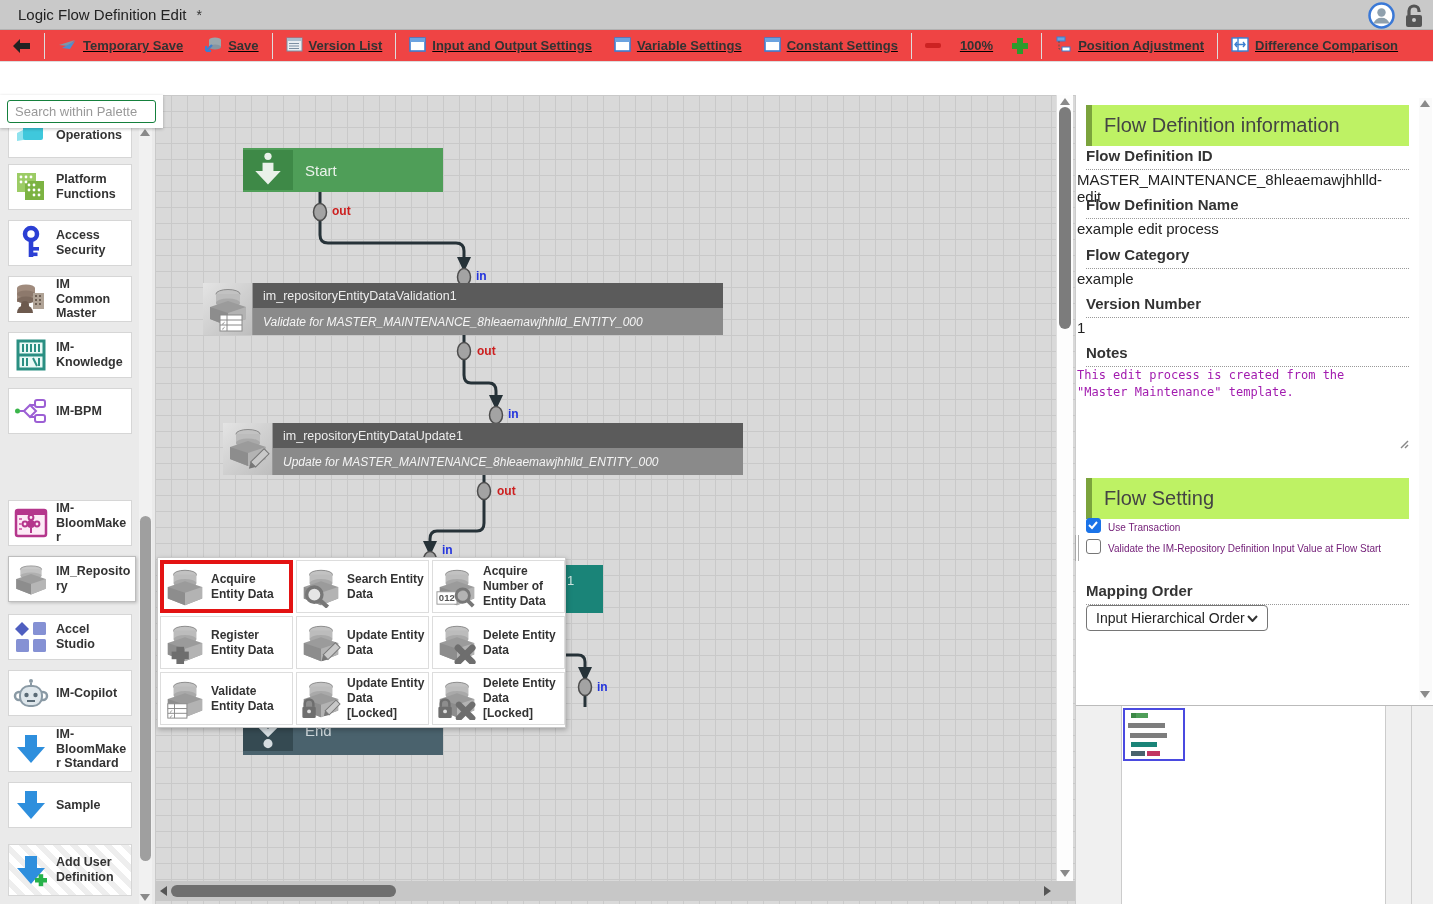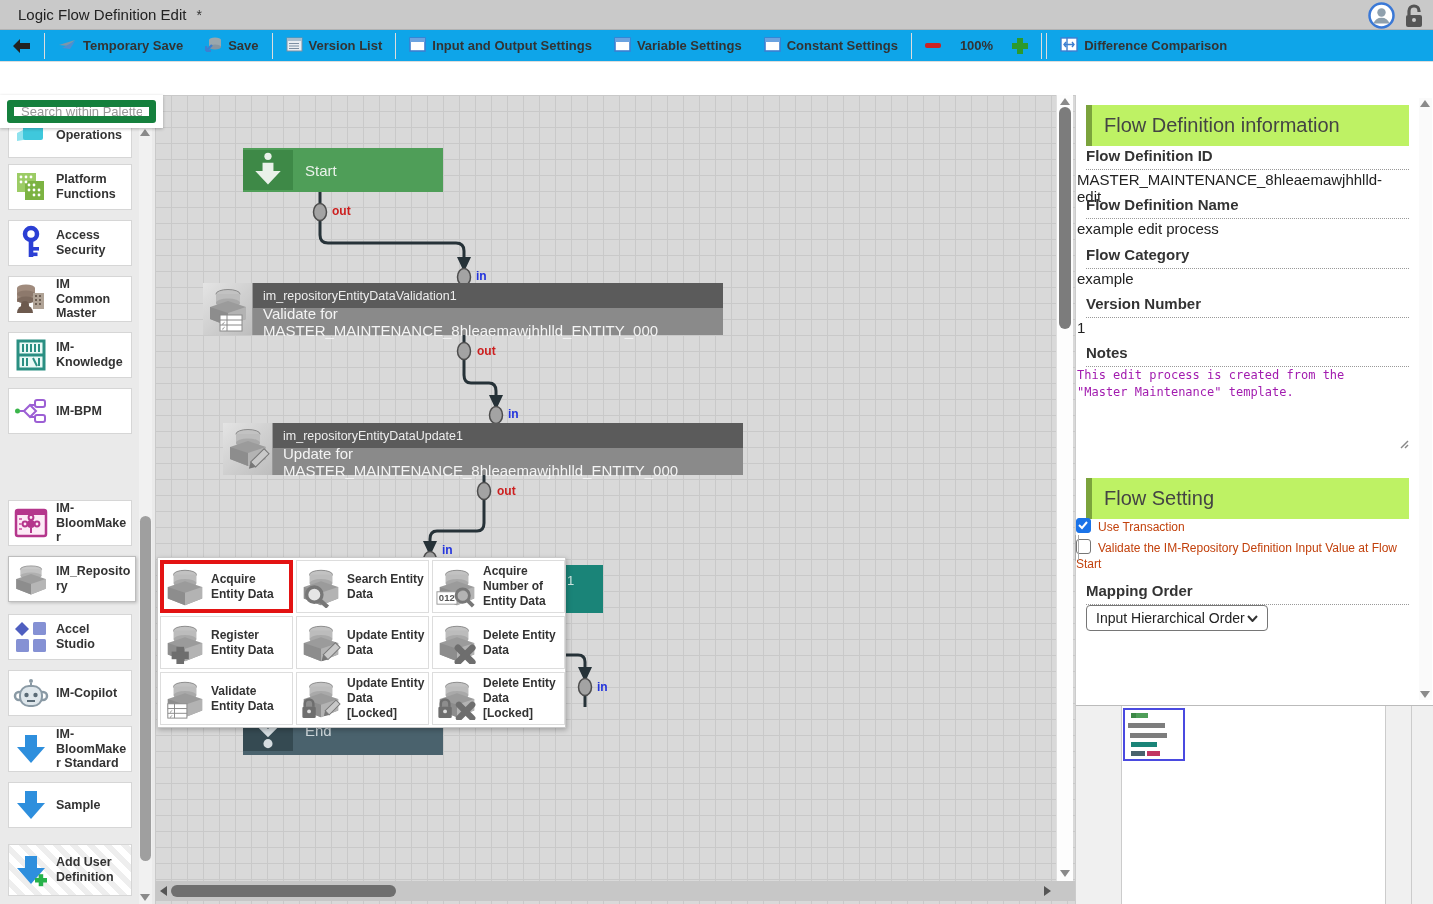--- a/index.html
+++ b/index.html
@@ -7,36 +7,36 @@
   .app{position:relative;width:1433px;height:904px;overflow:hidden;background:#fff;}
   .abs{position:absolute;}
 
   
   .titlebar{position:absolute;left:0;top:0;width:1433px;height:30px;background:#c9c9c9;border-bottom:1px solid #b2b2b2;display:flex;align-items:center;padding:0 10px;}
   .titlebar .ttl{font-size:15px;color:#222;margin-left:8px;}
   .titlebar .star{font-size:14px;color:#333;margin-left:10px;}
   .tb-right{position:absolute;right:8px;top:2px;display:flex;align-items:center;gap:8px;}
 
   
-  .toolbar1{position:absolute;left:0;top:30px;width:1433px;height:32px;background:#0ea5e9;border-bottom:1px solid #ddd;display:flex;align-items:center;}
+  .toolbar1{position:absolute;left:0;top:30px;width:1433px;height:32px;background:#ef4444;border-bottom:1px solid #ddd;display:flex;align-items:center;text-decoration:underline;}
   .toolbar2{position:absolute;left:0;top:62px;width:1433px;height:33px;background:#fbfbfb;border-bottom:1px solid #c6c6c6;}
   .tbtn{display:flex;align-items:center;gap:6px;font-size:13px;font-weight:bold;color:#333;padding:0 11px;height:32px;cursor:default;white-space:nowrap;}
   .vsep{width:1px;height:26px;background:#ddd;margin:0 2px;}
   .zoomlvl{font-size:13px;font-weight:bold;color:#333;padding:0 8px;}
   .minusbar{width:16px;height:5px;background:#c22;border-radius:2px;}
   .plusmark{position:relative;width:16px;height:16px;}
   .plusmark::before{content:"";position:absolute;left:5px;top:0;width:6px;height:16px;background:#2c9a2c;}
   .plusmark::after{content:"";position:absolute;left:0;top:5px;width:16px;height:6px;background:#2c9a2c;}
   .t2right{position:absolute;right:10px;top:0;height:32px;display:flex;align-items:center;gap:10px;}
   .helpq{font-size:17px;font-weight:bold;color:#444;padding:0 10px;}
 
   
   .palette{position:absolute;left:0;top:95px;width:155px;height:809px;background:#eaeaea;}
   .searchcard{position:absolute;left:0;top:95px;width:163px;height:33px;background:#fff;box-shadow:0 1px 3px rgba(0,0,0,.25);z-index:50;padding:5px 7px;}
-  .searchcard input{width:100%;height:23px;border:7px solid #15803d;border-radius:3px;font-size:13px;padding:0 7px;color:#ef4444;font-family:"Liberation Sans",sans-serif;}
+  .searchcard input{width:100%;height:23px;border:1px solid #15803d;border-radius:3px;font-size:13px;padding:0 7px;color:#ef4444;font-family:"Liberation Sans",sans-serif;}
   .searchcard input::placeholder{color:#999;}
   .pitem{position:absolute;left:8px;width:124px;height:46px;background:#fff;border:1px solid #d6d6d6;display:flex;align-items:center;gap:7px;padding:3px 4px;overflow:hidden;}
   .pitem .plabel{font-size:12.5px;font-weight:bold;color:#333;line-height:1.18;word-break:break-word;}
   .pitem.sel{width:128px;border-color:#bdbdbd;box-shadow:1px 1px 3px rgba(0,0,0,.2);z-index:5;}
   .pitem.hatch{height:52px;background:repeating-linear-gradient(45deg,#fff,#fff 6px,#eee 6px,#eee 12px);}
   .picon{flex:0 0 36px;width:36px;height:36px;}
   .pal-sb{position:absolute;left:139px;top:126px;width:13px;height:778px;background:#f1f1f1;z-index:4;}
   .pal-thumb{position:absolute;left:1px;top:390px;width:11px;height:345px;background:#9f9f9f;border-radius:6px;}
   .tri-up{width:0;height:0;border-left:5px solid transparent;border-right:5px solid transparent;border-bottom:7px solid #8a8a8a;}
   .tri-dn{width:0;height:0;border-left:5px solid transparent;border-right:5px solid transparent;border-top:7px solid #8a8a8a;}
@@ -46,21 +46,21 @@
   
   .canvas{position:absolute;left:155px;top:95px;width:920px;height:809px;background-color:#d9d9d9;
     background-image:linear-gradient(#c9c9c9 1px,transparent 1px),linear-gradient(90deg,#c9c9c9 1px,transparent 1px);
     background-size:16px 16px;overflow:hidden;}
   .edges{position:absolute;left:0;top:0;z-index:2;}
   .node{position:absolute;display:flex;align-items:center;z-index:3;}
   .node .nicon{flex:0 0 50px;display:flex;align-items:center;justify-content:center;}
   .node .nlab{flex:1;display:flex;align-items:center;padding-left:12px;font-size:15px;}
   .gnode{position:absolute;z-index:3;}
   .gnode .ghead{position:absolute;left:0;top:0;right:0;height:25px;background:#5b5b5b;color:#eee;font-size:12.5px;display:flex;align-items:center;padding-left:60px;}
-  .gnode .gbody{position:absolute;left:0;top:25px;right:0;bottom:0;background:#8a8a8a;color:#f4f4f4;font-size:15px;display:flex;align-items:center;padding-left:60px;}
+  .gnode .gbody{position:absolute;left:0;top:25px;right:0;bottom:0;background:#8a8a8a;color:#f4f4f4;font-size:12px;display:flex;align-items:center;padding-left:60px;font-style:italic;}
   .gnode .gicon{position:absolute;left:0;top:0;width:50px;height:100%;background:linear-gradient(135deg,#e4e4e4,#bdbdbd);z-index:2;display:flex;align-items:center;justify-content:center;border-right:1px solid #9a9a9a;}
   .portlab{position:absolute;font-size:12px;font-weight:bold;z-index:4;}
   .portlab.out{color:#cc1f1f;}
   .portlab.in{color:#2233dd;}
 
   
   .popup{position:absolute;left:2px;top:462px;width:409px;height:171px;background:#fff;border:1px solid #c9c9c9;box-shadow:1px 2px 5px rgba(0,0,0,.25);z-index:30;display:grid;grid-template-columns:repeat(3,133px);grid-auto-rows:53px;gap:3px;padding:2px;}
   .pcell{background:#fff;border:1px solid #ddd;display:flex;align-items:center;gap:5px;padding:3px;overflow:hidden;}
   .pcell .pclab{font-size:12px;font-weight:bold;color:#333;line-height:1.25;}
   .pcell.hl{border:4px solid #e31313;padding:0;}
@@ -71,21 +71,21 @@
   .cv-thumb{position:absolute;left:2px;top:12px;width:12px;height:222px;background:#7c7c7c;border-radius:7px;}
   .cv-hsb{position:absolute;left:0;top:786px;width:920px;height:20px;background:#c7c7c7;z-index:40;display:flex;align-items:center;}
   .cv-hthumb{position:absolute;left:16px;top:4px;width:225px;height:12px;background:#6f6f6f;border-radius:6px;}
 
   
   .rpanel{position:absolute;left:1075px;top:95px;width:358px;height:809px;background:#fff;border-left:1px solid #ccc;}
   .sechead{position:absolute;left:10px;width:323px;background:#bef264;border-left:6px solid #7ba33c;padding:9px 12px;font-size:20px;color:#444;}
   .flabel{position:absolute;left:10px;width:323px;font-size:15px;font-weight:bold;color:#333;border-bottom:1px dotted #999;padding-bottom:5px;}
   .fvalue{position:absolute;left:1px;width:323px;font-size:15px;color:#222;}
   .notestxt{font-family:"DejaVu Sans Mono",monospace;font-size:12px;color:#a21caf;line-height:1.45;}
-  .cbrow{position:absolute;left:0;width:330px;font-size:12px;color:#c2410c;line-height:1.35;}
+  .cbrow{position:absolute;left:10px;width:330px;font-size:10px;color:#701a75;line-height:1.35;}
   .cbx{display:inline-block;vertical-align:-2px;width:15px;height:15px;border:1.5px solid #767676;border-radius:3px;background:#fff;margin-right:7px;position:relative;}
   .cbx.on{background:#1a73e8;border-color:#1a73e8;}
   .selectbox{position:absolute;left:10px;width:182px;height:26px;border:1px solid #767676;border-radius:4px;background:#fff;display:flex;align-items:center;justify-content:space-between;padding:0 9px;font-size:14px;color:#222;}
   .rp-sb{position:absolute;left:343px;top:3px;width:13px;height:602px;background:#fafafa;}
   .mini-wrap{position:absolute;left:0;top:610px;width:358px;height:199px;background:#f0f0f0;border-top:1px solid #bbb;}
   .minimap{position:absolute;left:45px;top:0;width:265px;height:199px;background:#fff;border-left:1px solid #ccc;border-right:1px solid #ccc;}
   .viewport{position:absolute;left:1px;top:2px;width:62px;height:53px;border:2px solid #4a4ae0;background:#fff;}
   .mbar{position:absolute;height:5px;}
 </style>
 </head>
@@ -188,20 +188,28 @@
     </div>
     <div class="vsep"></div>
     <div class="tbtn">
         <span class="minusbar"></span>
       </div>
     <span class="zoomlvl">100%</span>
     <div class="tbtn">
         <span class="plusmark"></span>
       </div>
     <div class="vsep"></div>
+    <div class="tbtn">
+      <span><svg width="17" height="16" viewBox="0 0 17 16">
+            <rect x="2" y="1" width="8" height="4" fill="#6ba3e0" stroke="#3d7fd0"></rect>
+            <rect x="7" y="11" width="8" height="4" fill="#fff" stroke="#3d7fd0"></rect>
+            <path d="M4 5 v8 h3" fill="none" stroke="#555" stroke-dasharray="2 1.5"></path>
+          </svg></span>
+      <span>Position Adjustment</span>
+    </div>
     <div class="vsep"></div>
     <div class="tbtn">
       <span><svg width="18" height="15" viewBox="0 0 18 15">
             <rect x="1" y="1" width="10" height="13" fill="#fff" stroke="#3d7fd0" stroke-width="1.4"></rect>
             <rect x="7" y="1" width="10" height="13" fill="#fff" stroke="#3d7fd0" stroke-width="1.4"></rect>
             <path d="M4 7.5 h10 M6 5 l-2 2.5 2 2.5 M12 5 l2 2.5 -2 2.5" stroke="#3d7fd0" fill="none" stroke-width="1.4"></path>
           </svg></span>
       <span>Difference Comparison</span>
     </div>
   </div>

